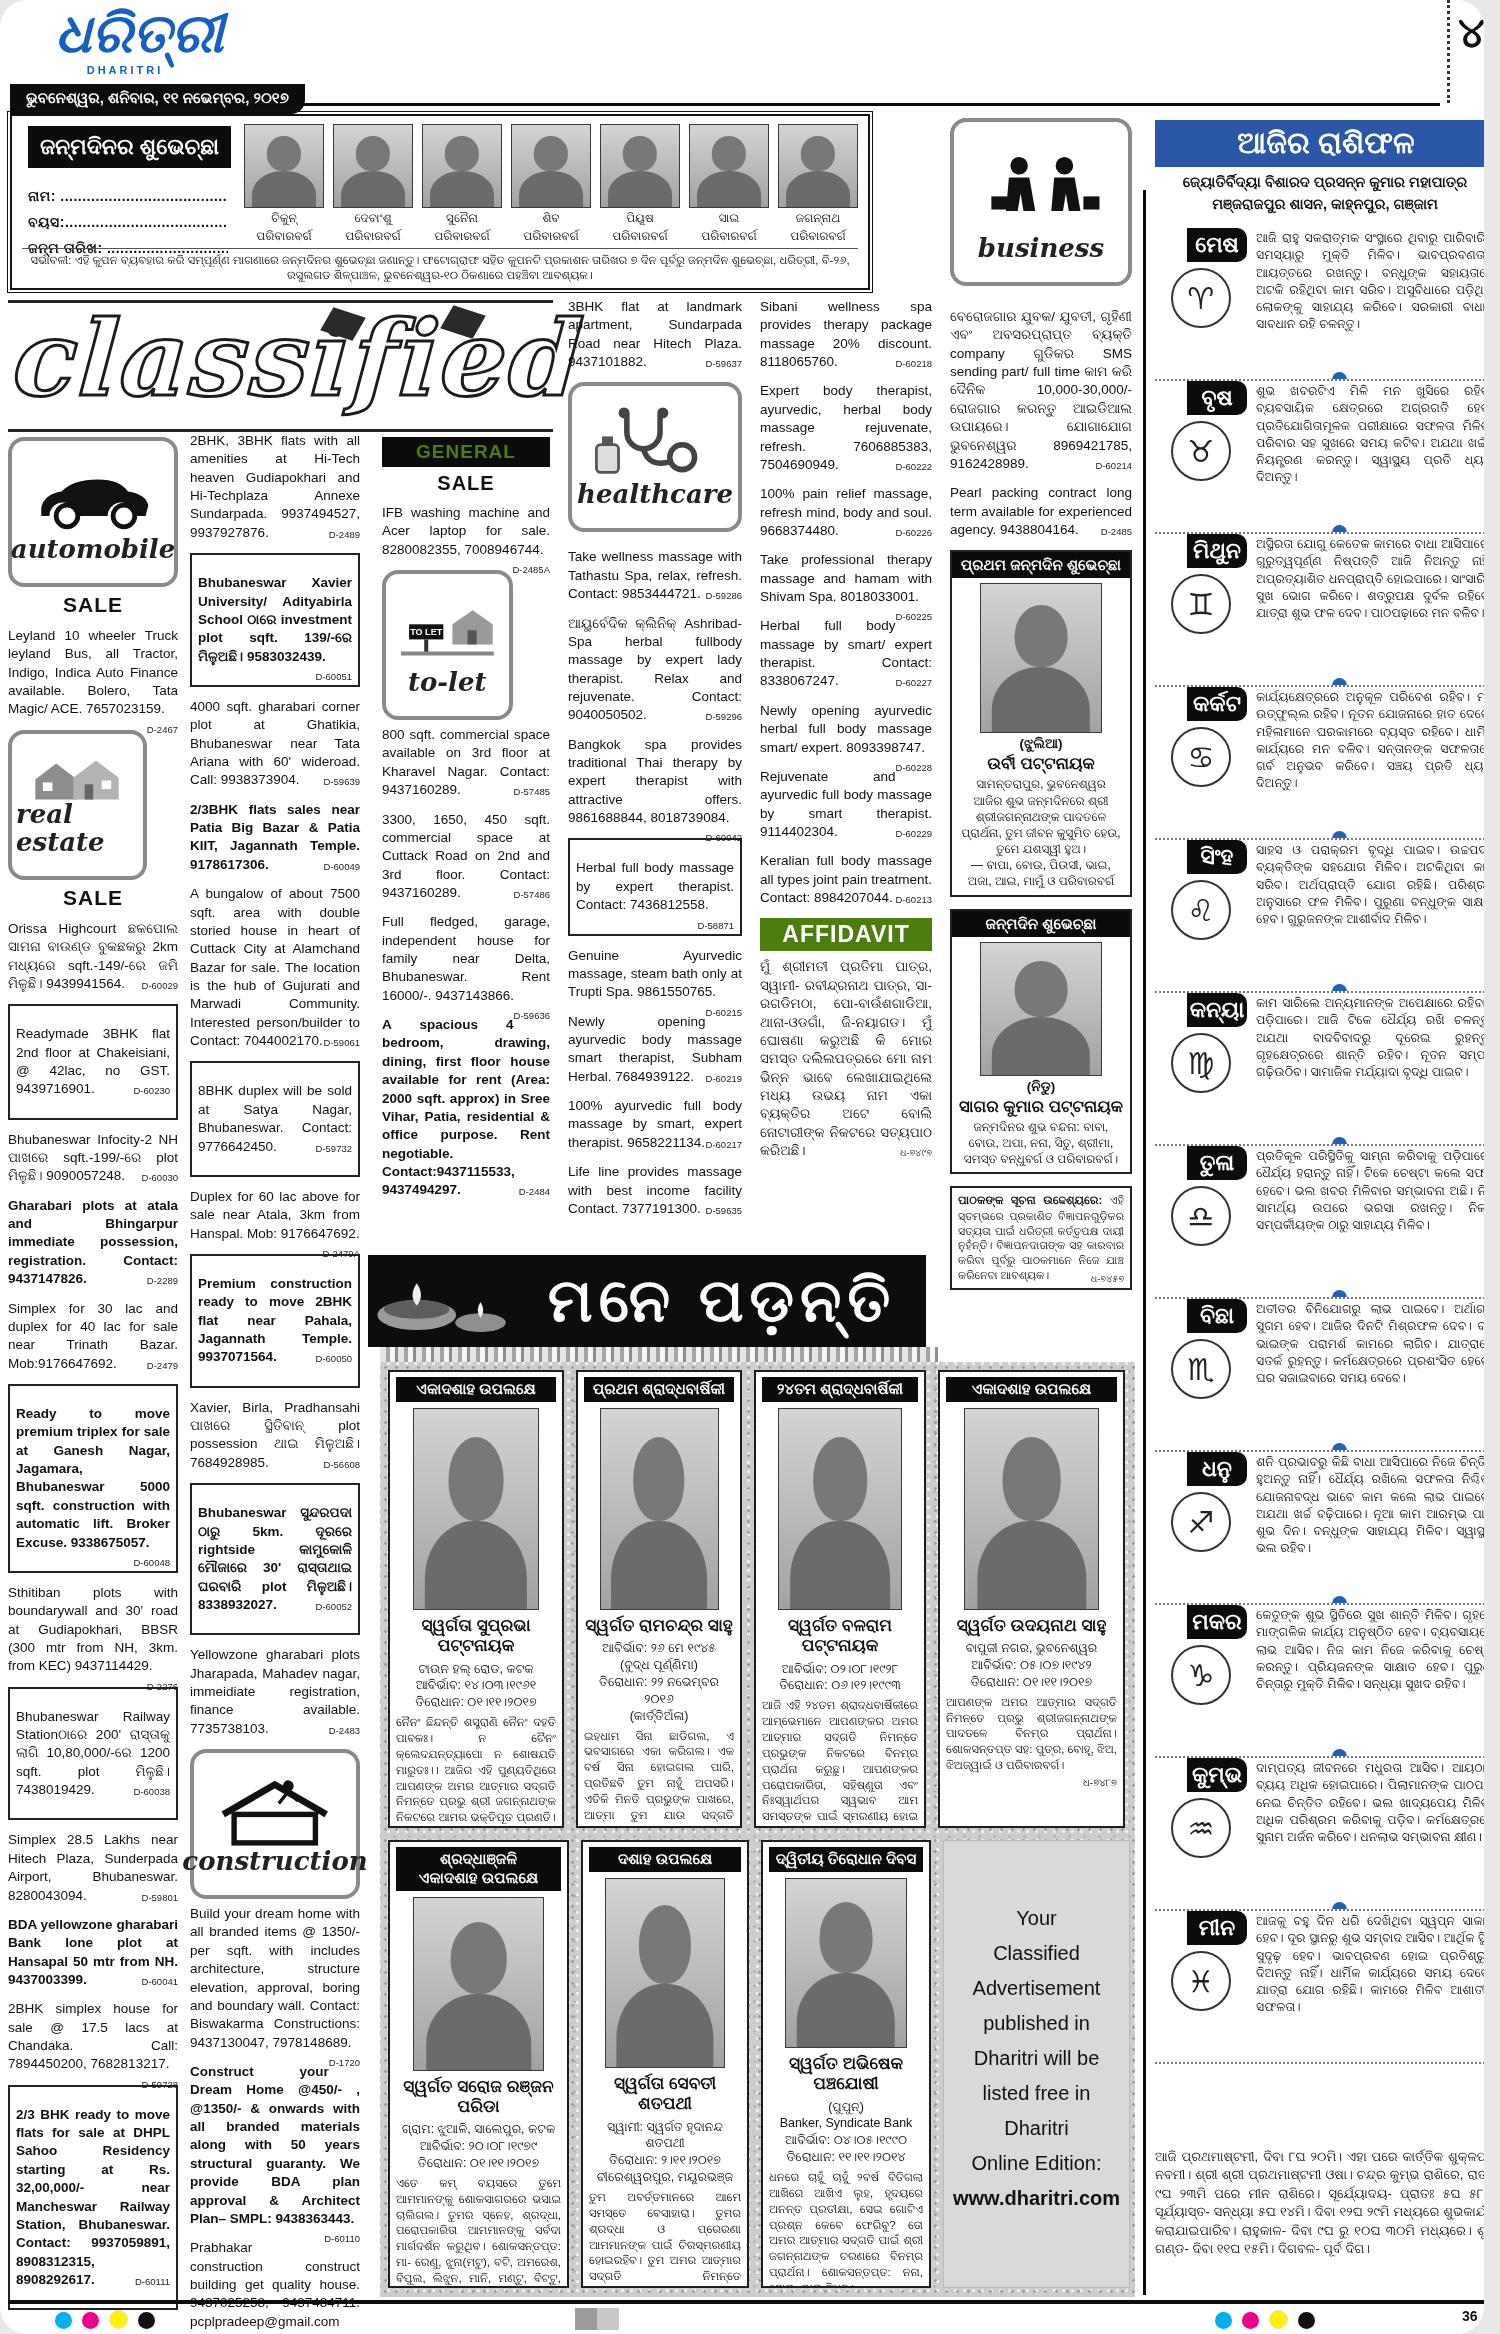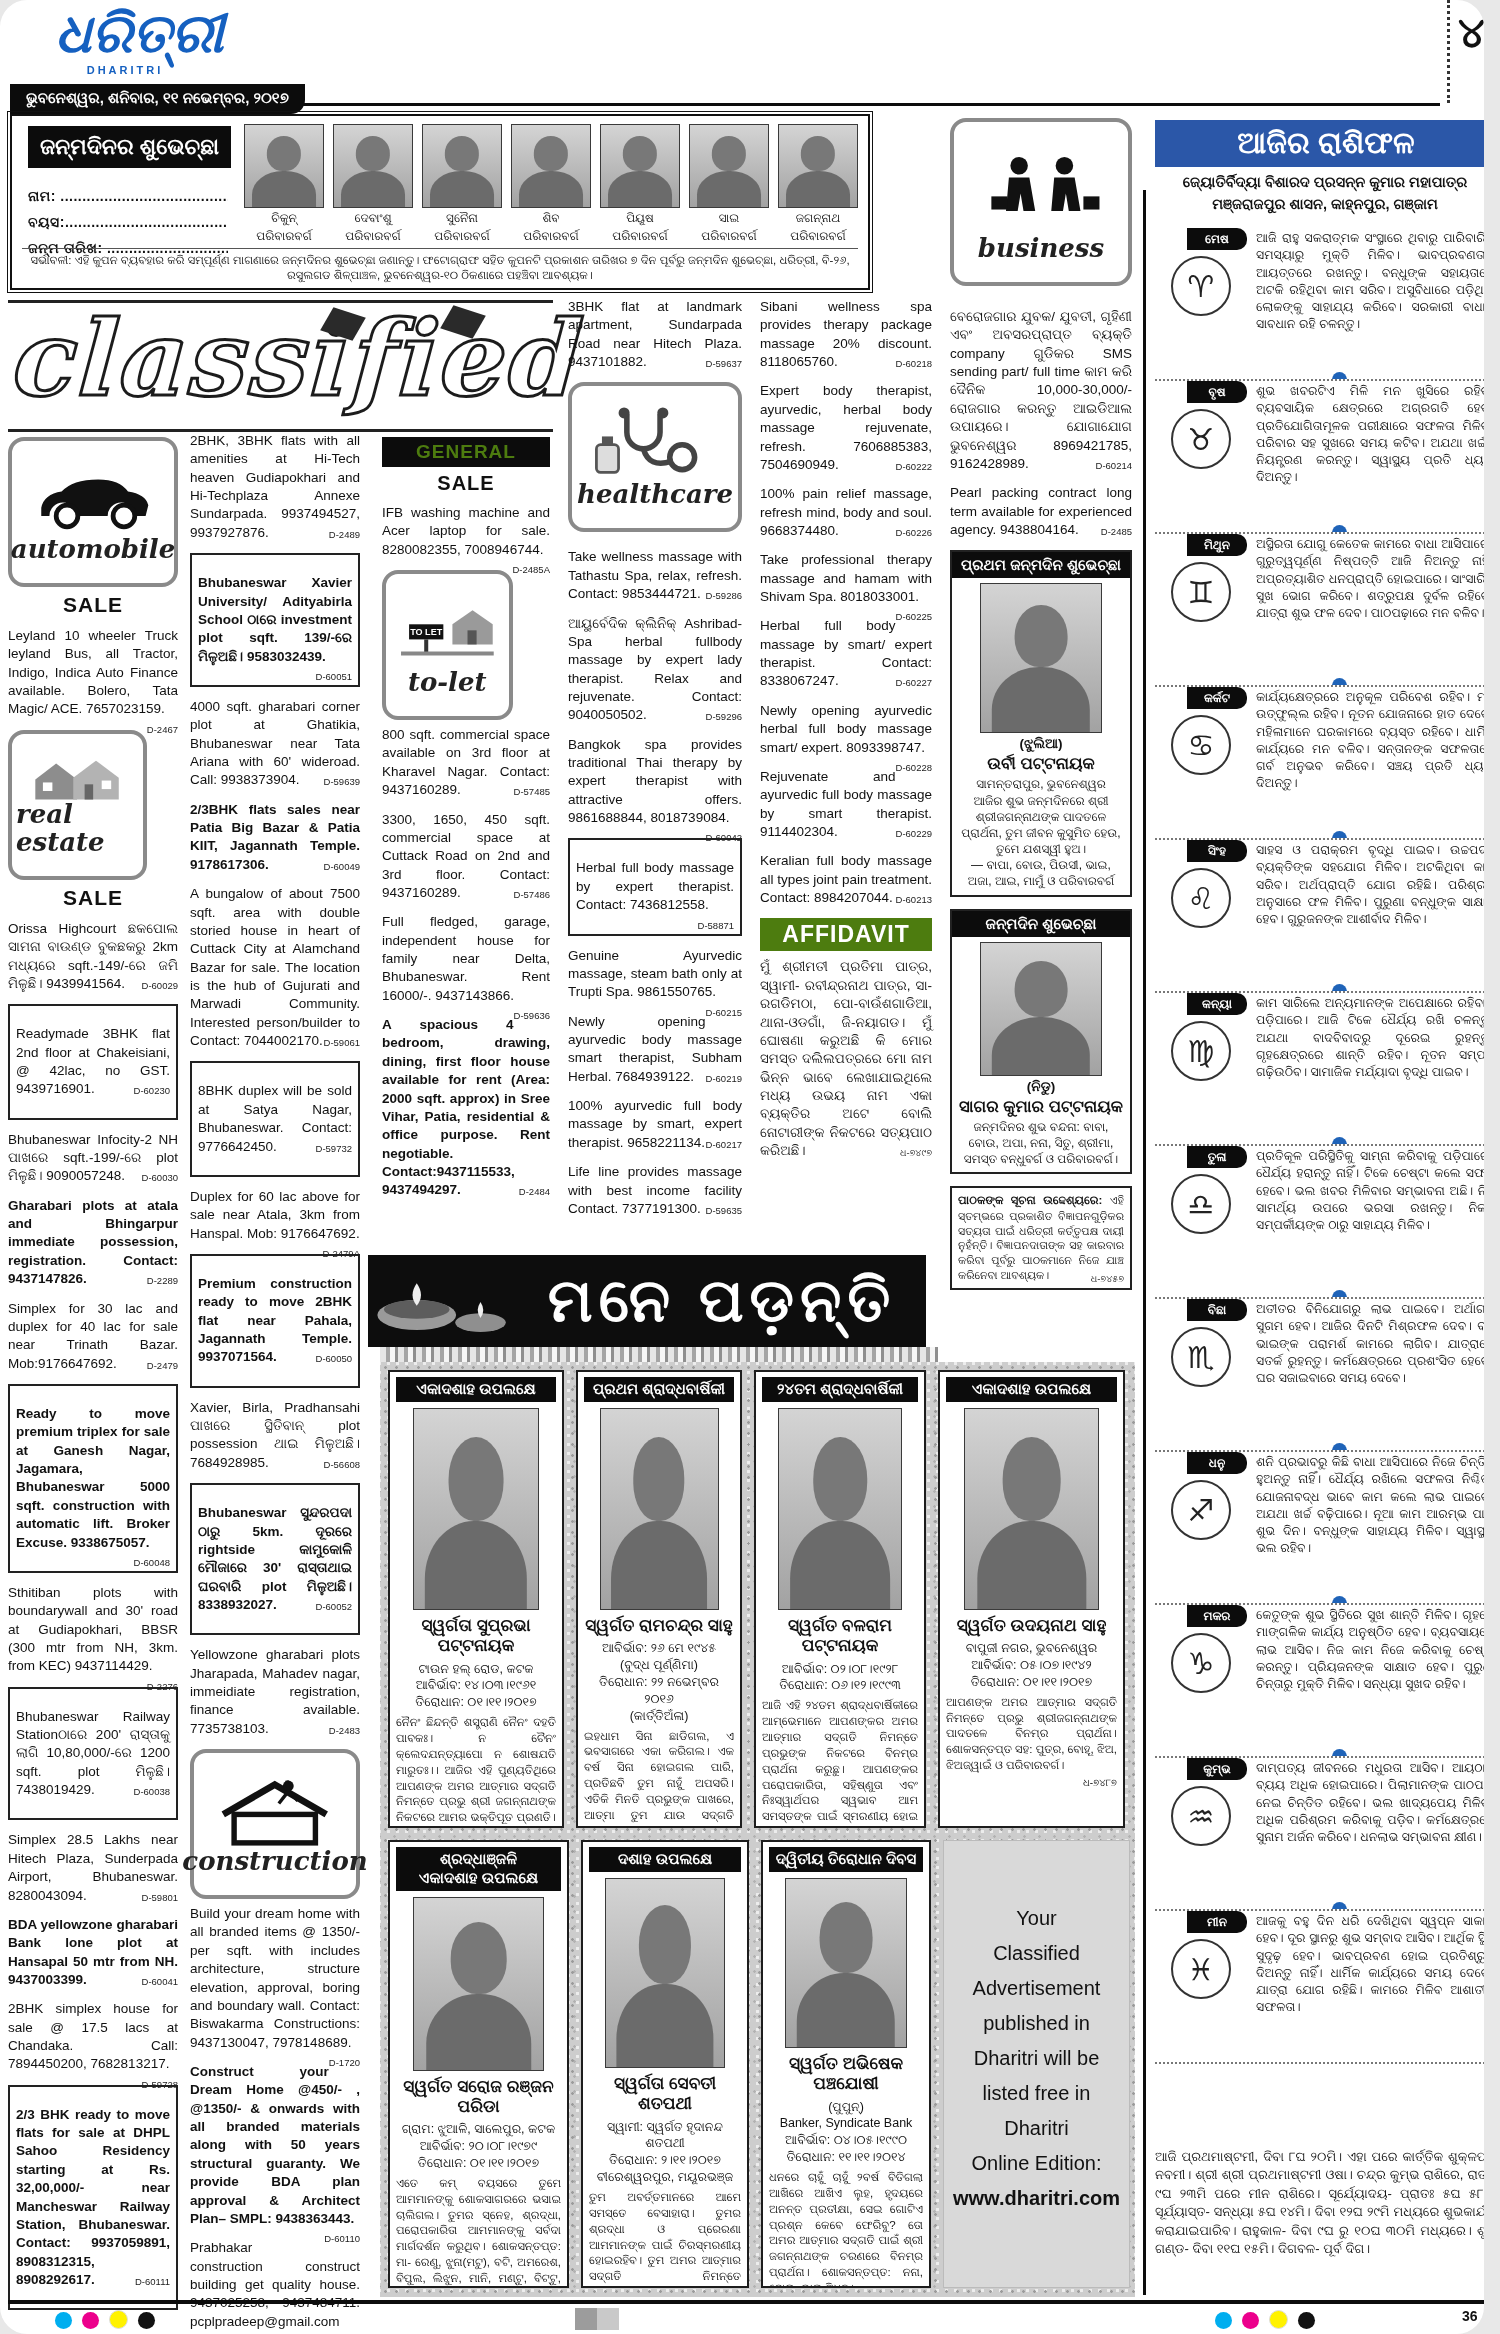--- a/index.html
+++ b/index.html
@@ -72,21 +72,21 @@
   .mem-line{font-size:12.5px;text-align:center;line-height:1.35;}
   .mem-body{font-size:11.5px;line-height:1.38;text-align:justify;margin-top:4px;}
   .mem-code{display:block;text-align:right;font-size:10px;margin-top:3px;}
   .promo{background:#d9d9d9;border:1px solid #bbb;text-align:center;font-size:20px;line-height:1.75;padding-top:60px;box-sizing:border-box;}
   .promo .url{font-weight:bold;}
   
   .horo-title{background:#2b57a8;color:#fff;font-weight:bold;font-size:30px;text-align:center;padding:6px 0;}
   .horo-sub{font-size:14.5px;font-weight:bold;text-align:center;line-height:1.4;}
   .hentry{position:relative;display:flex;border-bottom:2px dotted #777;box-sizing:border-box;overflow:hidden;}
   .hleft{flex:0 0 92px;}
-  .htab{background:#0c0c0c;color:#fff;font-weight:bold;font-size:12px;text-align:center;
+  .htab{background:#0c0c0c;color:#fff;font-weight:bold;font-size:22px;text-align:center;
         padding:4px 2px;border-radius:0 10px 10px 0;margin-bottom:6px;margin-left:32px;}
   .hcircle{width:56px;height:56px;border:2.5px solid #333;border-radius:50%;margin:0 auto;
            display:flex;align-items:center;justify-content:center;font-size:30px;color:#222;
            font-family:"DejaVu Sans",sans-serif;background:#fff;}
   .htext{flex:1;font-size:12.5px;line-height:1.38;text-align:justify;padding:2px 2px 0 9px;}
   .hdot{position:absolute;bottom:-8px;right:150px;width:15px;height:15px;border-radius:50%;background:#1f63b8;z-index:3;}
   .panchanga{font-size:13px;line-height:1.42;text-align:justify;}
   
   .botrule{height:4px;background:#0c0c0c;}
   .dot{width:17px;height:17px;border-radius:50%;display:inline-block;margin-right:10px;}

